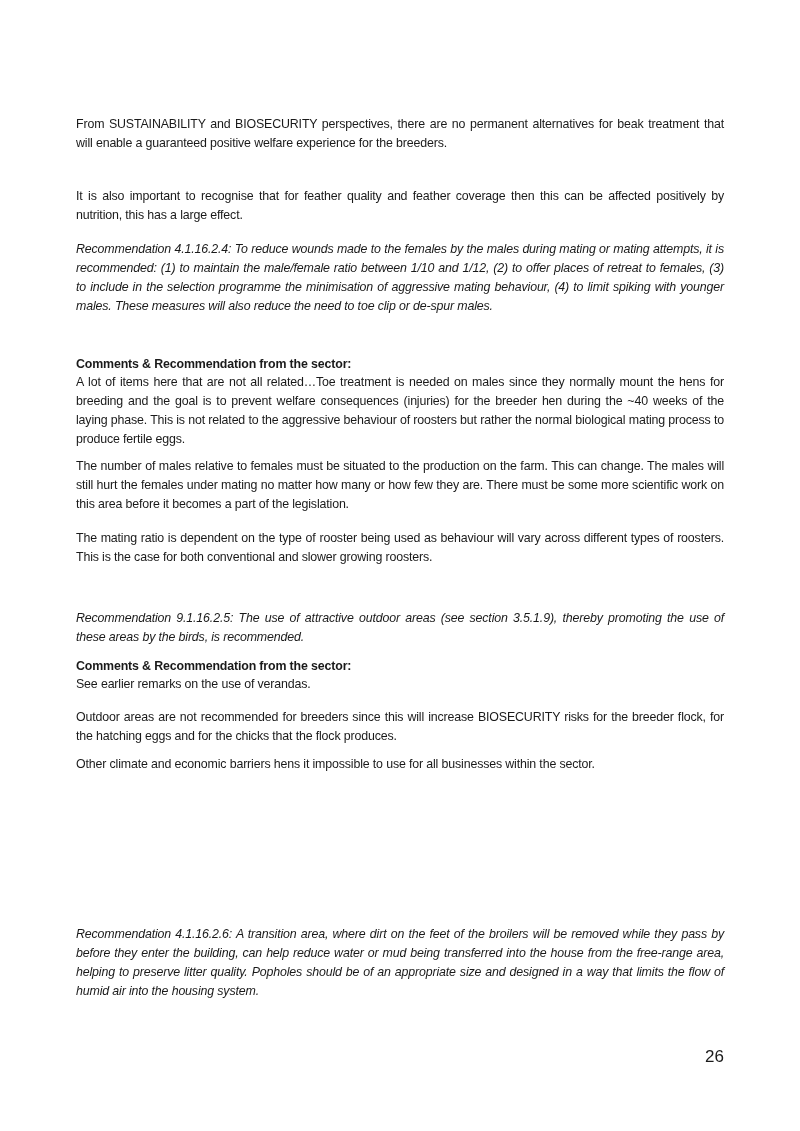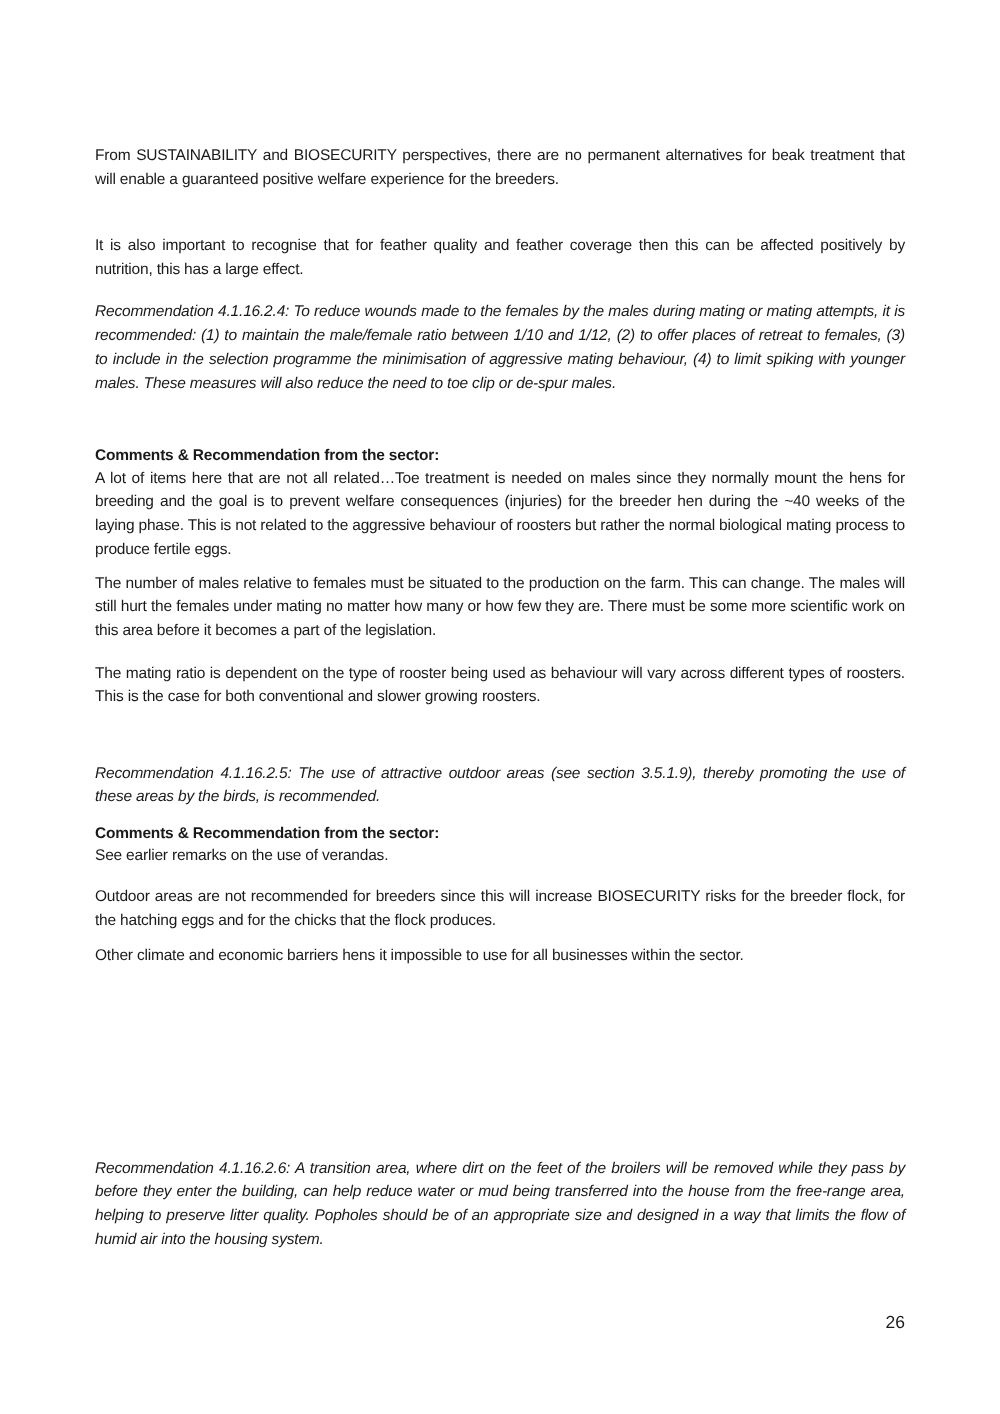--- a/index.html
+++ b/index.html
@@ -33,21 +33,21 @@
       letter-spacing: -0.15px;
     }
     .it { font-style: italic; }
     .b { font-weight: bold; }
     .page-number {
       position: absolute;
       left: 700px;
       top: 1049px;
       width: 24px;
       text-align: right;
-      font-size: 14px;
+      font-size: 17px;
       line-height: 16px;
     }
   </style>
 </head>
 <body>
 
 <div class="page">
 
   <p class="p" style="top:115px;">From SUSTAINABILITY and BIOSECURITY perspectives, there are no permanent alternatives for beak treatment that will enable a guaranteed positive welfare experience for the breeders.</p>
 
@@ -56,21 +56,21 @@
   <p class="p it" style="top:240px;">Recommendation 4.1.16.2.4: To reduce wounds made to the females by the males during mating or mating attempts, it is recommended: (1) to maintain the male/female ratio between 1/10 and 1/12, (2) to offer places of retreat to females, (3) to include in the selection programme the minimisation of aggressive mating behaviour, (4) to limit spiking with younger males. These measures will also reduce the need to toe clip or de-spur males.</p>
 
   <p class="p b" style="top:355px;">Comments &amp; Recommendation from the sector:</p>
 
   <p class="p" style="top:373px;">A lot of items here that are not all related…Toe treatment is needed on males since they normally mount the hens for breeding and the goal is to prevent welfare consequences (injuries) for the breeder hen during the ~40 weeks of the laying phase. This is not related to the aggressive behaviour of roosters but rather the normal biological mating process to produce fertile eggs.</p>
 
   <p class="p" style="top:457px;">The number of males relative to females must be situated to the production on the farm. This can change. The males will still hurt the females under mating no matter how many or how few they are. There must be some more scientific work on this area before it becomes a part of the legislation.</p>
 
   <p class="p" style="top:529px;">The mating ratio is dependent on the type of rooster being used as behaviour will vary across different types of roosters. This is the case for both conventional and slower growing roosters.</p>
 
-  <p class="p it" style="top:609px;">Recommendation 4.1.16.2.5: The use of attractive outdoor areas (see section 3.5.1.9), thereby promoting the use of these areas by the birds, is recommended.</p>
+  <p class="p it" style="top:609px;">Recommendation 9.1.16.2.5: The use of attractive outdoor areas (see section 3.5.1.9), thereby promoting the use of these areas by the birds, is recommended.</p>
 
   <p class="p b" style="top:657px;">Comments &amp; Recommendation from the sector:</p>
 
   <p class="p" style="top:708px;">Outdoor areas are not recommended for breeders since this will increase BIOSECURITY risks for the breeder flock, for the hatching eggs and for the chicks that the flock produces.</p>
 
   <p class="p" style="top:675px;">See earlier remarks on the use of verandas.</p>
 
   <p class="p" style="top:755px;">Other climate and economic barriers hens it impossible to use for all businesses within the sector.</p>
 
 

